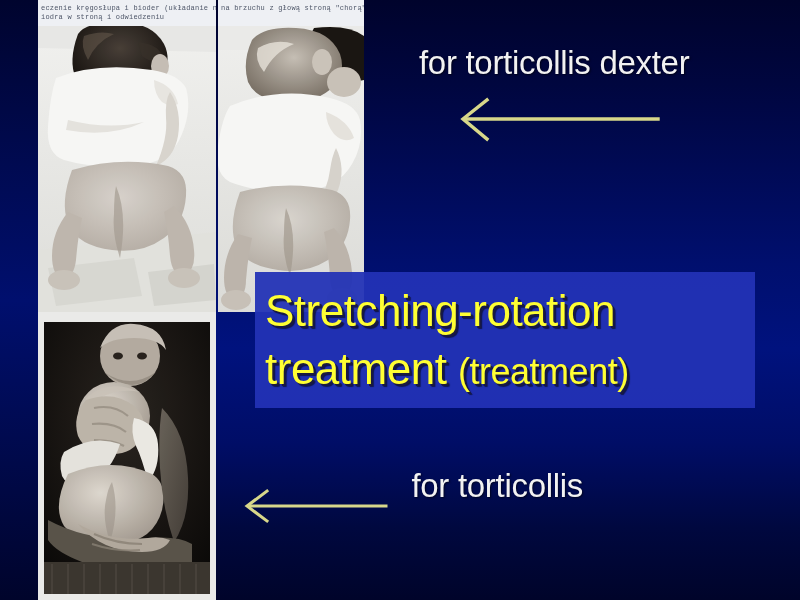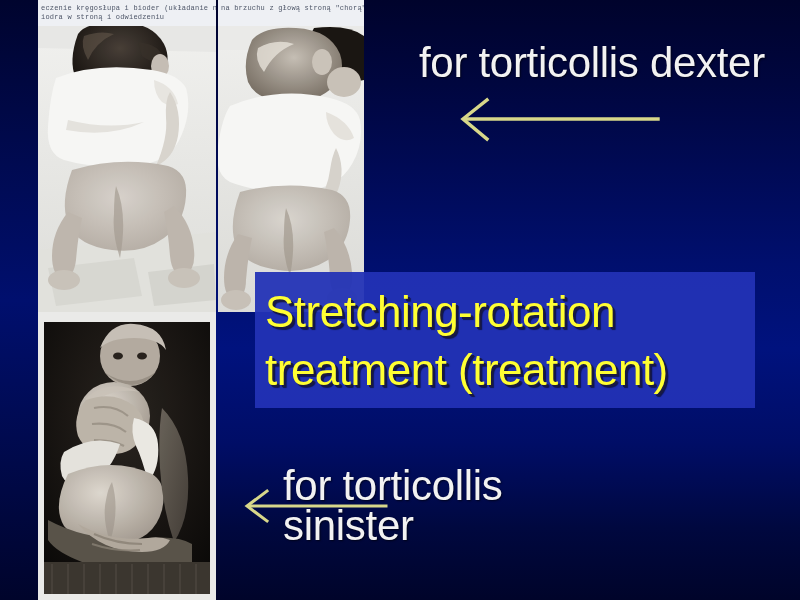--- a/index.html
+++ b/index.html
@@ -75,38 +75,38 @@
     flex-direction: column;
     justify-content: center;
     color: #ffff33;
     font-size: 44px;
     font-weight: 400;
     line-height: 58px;
     letter-spacing: -0.5px;
     text-shadow: 2px 2px 0 #1a1a40, 3px 3px 1px rgba(0,0,0,.55);
   }
   #title-text .l2 { white-space: nowrap; }
-  #title-text .small { font-size: 44px; }
+  #title-text .small { font-size: 36px; }
 
   
   .caption {
     position: absolute;
     color: #f2f2f2;
-    font-size: 42px;
+    font-size: 33px;
     line-height: 40px;
     letter-spacing: -0.3px;
     text-shadow: 1px 1px 2px rgba(0,0,0,.6);
     white-space: nowrap;
   }
   #caption-dexter   { left: 419px; top: 43px; }
   #caption-sinister {
     left: 283px; top: 466px;
     white-space: normal;
     width: 300px;
-    text-align: left;
+    text-align: right;
   }
   #caption-sinister .ln2 { display: block; }
 
   
   .arrow { position: absolute; }
 
   
   #left-edge {
     position: absolute;
     left: 0; top: 0; width: 38px; height: 600px;
@@ -269,21 +269,20 @@
   <div id="title-band"></div>
   <div id="title-text">
     <div class="l1">Stretching-rotation</div>
     <div class="l2"><span>treatment </span><span class="small">(treatment)</span></div>
   </div>
 
   <div class="caption" id="caption-dexter">for torticollis dexter</div>
 
   <div class="caption" id="caption-sinister">
     <span class="ln1">for torticollis</span>
-    <span class="ln2">sinister</span>
   </div>
 
   <svg class="arrow" id="arrow-top" style="left:455px; top:96px;" width="215" height="48">
     <g stroke="#d8d88a" stroke-width="3.4" fill="none" stroke-linecap="square">
       <line x1="10" y1="23" x2="203" y2="23"></line>
       <polyline points="32,4 8,23 32,43"></polyline>
     </g>
   </svg>
 
   <svg class="arrow" id="arrow-bottom" style="left:240px; top:487px;" width="155" height="40">

